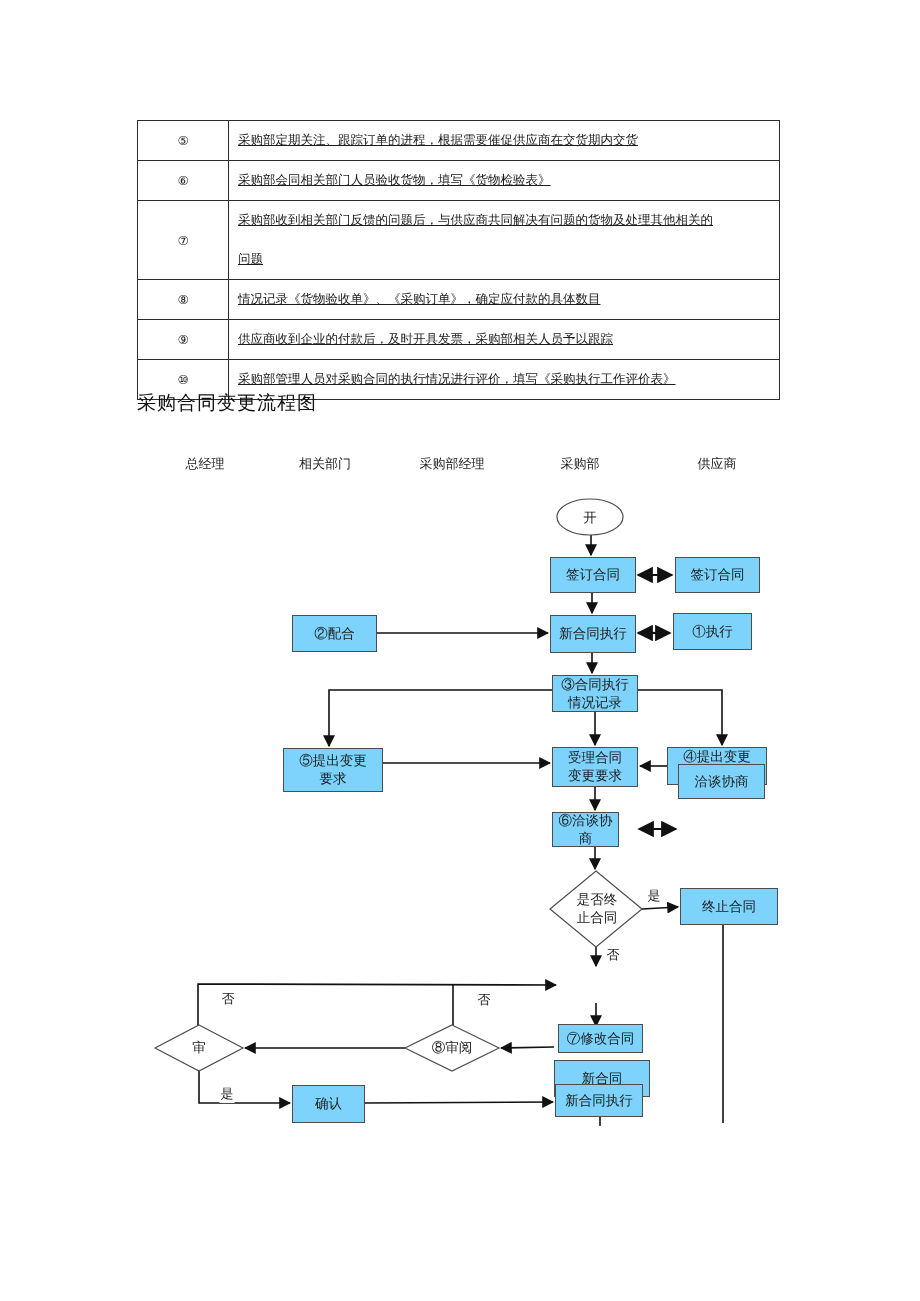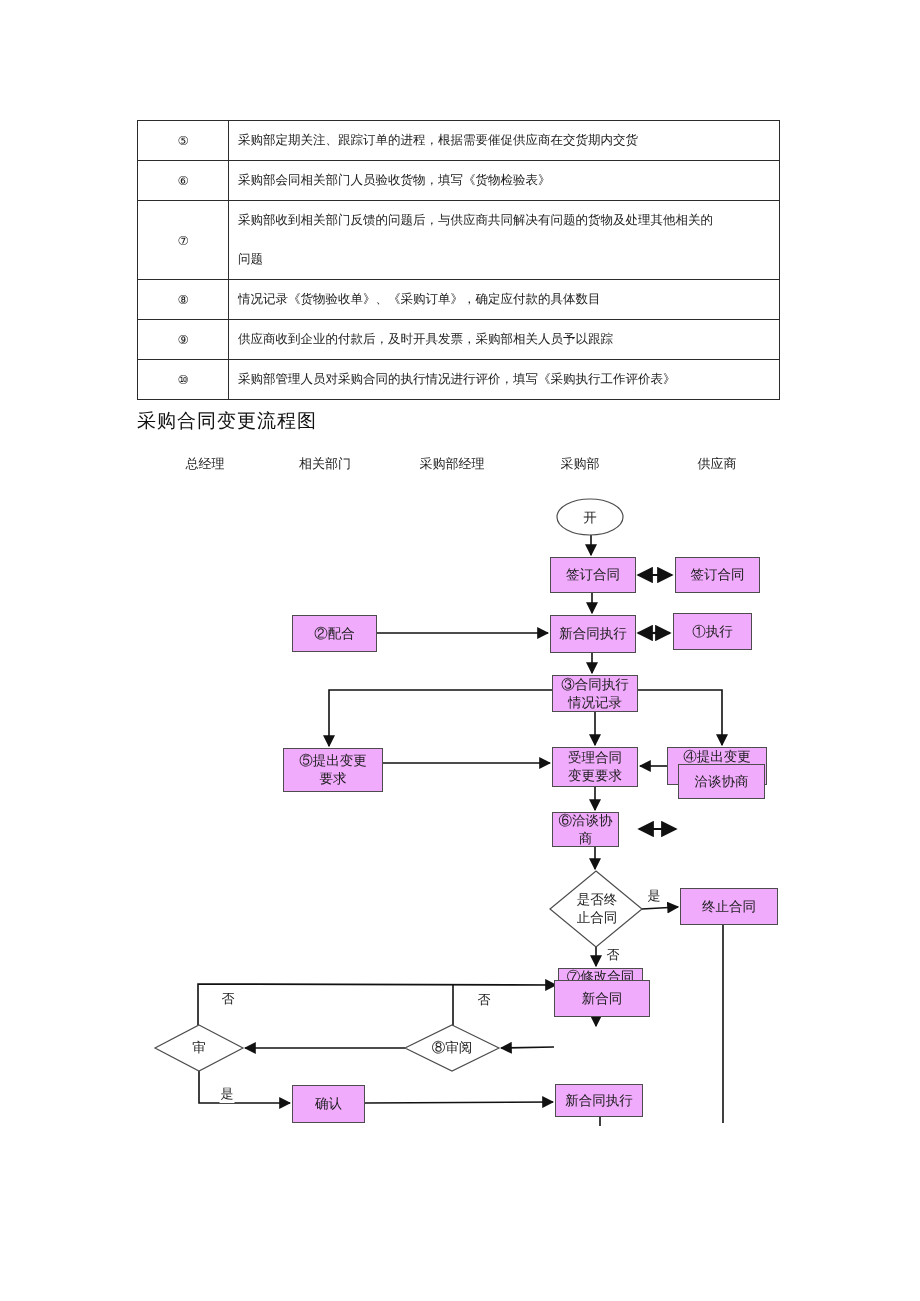--- a/index.html
+++ b/index.html
@@ -12,32 +12,32 @@
     position:absolute;left:137px;top:120px;width:642px;
     border-collapse:collapse;table-layout:fixed;
   }
   table.proc-table td{
     border:1px solid #2b2b2b;padding:0;vertical-align:middle;
     font-size:12.5px;color:#1c1c1c;
   }
   table.proc-table col.c1{width:91px;}
   table.proc-table col.c2{width:551px;}
   td.num{text-align:center;font-family:"DejaVu Sans",sans-serif;font-size:13px;}
-  td.desc span{display:block;padding:0 6px 0 9px;white-space:pre-line;line-height:39px;}
+  td.desc span{display:block;padding:0 6px 0 9px;white-space:pre-line;line-height:39px;text-decoration:underline;}
   
   .section-title{
-    position:absolute;left:137px;top:408px;font-size:19px;letter-spacing:1px;color:#111;font-family:Liberation Mono, monospace;
+    position:absolute;left:137px;top:390px;font-size:19px;letter-spacing:1px;color:#111;font-family:Liberation Mono, monospace;
   }
   
   .lane-header{
     position:absolute;top:455px;transform:translateX(-50%);
     font-size:13px;color:#1c1c1c;white-space:nowrap;
   }
   .flow-node{
-    position:absolute;border:1px solid #4d4d4d;background:#f0abfc;
+    position:absolute;border:1px solid #4d4d4d;background:#7dd3fc;
     display:flex;align-items:center;justify-content:center;text-align:center;
     font-size:13.5px;line-height:1.32;color:#1c1c1c;white-space:pre-line;box-sizing:border-box;
   }
   .shape-label{
     position:absolute;transform:translate(-50%,-50%);text-align:center;
     font-size:13.5px;line-height:1.32;color:#1c1c1c;white-space:pre-line;
   }
   .edge-label{
     position:absolute;transform:translate(-50%,-50%);
     font-size:13px;color:#1c1c1c;background:#fff;padding:0 1px;
@@ -178,22 +178,22 @@
 情况记录</div>
   <div class="flow-node" style="left:283px;top:748px;width:100px;height:44px">⑤提出变更
 要求</div>
   <div class="flow-node" style="left:552px;top:747px;width:86px;height:40px">受理合同
 变更要求</div>
   <div class="flow-node" style="left:667px;top:747px;width:100px;height:38px">④提出变更
 要求</div>
   <div class="flow-node" style="left:552px;top:812px;width:67px;height:35px">⑥洽谈协商</div>
   <div class="flow-node" style="left:678px;top:764px;width:87px;height:35px">洽谈协商</div>
   <div class="flow-node" style="left:680px;top:888px;width:98px;height:37px">终止合同</div>
-  <div class="flow-node" style="left:558px;top:968px;width:85px;height:17px">⑦修改合同</div>
-  <div class="flow-node" style="left:554px;top:980px;width:96px;height:37px">新合同</div>
+  <div class="flow-node" style="left:558px;top:1024px;width:85px;height:29px">⑦修改合同</div>
+  <div class="flow-node" style="left:554px;top:1060px;width:96px;height:37px">新合同</div>
   <div class="flow-node" style="left:555px;top:1084px;width:88px;height:33px">新合同执行</div>
   <div class="flow-node" style="left:292px;top:1085px;width:73px;height:38px">确认</div>
 
   <div class="shape-label" style="left:590px;top:518px">开</div>
   <div class="shape-label" style="left:597px;top:909px">是否终
 止合同</div>
   <div class="shape-label" style="left:199px;top:1048px">审</div>
   <div class="shape-label" style="left:452px;top:1048px">⑧审阅</div>
 
   <div class="edge-label" style="left:654px;top:896px">是</div>

